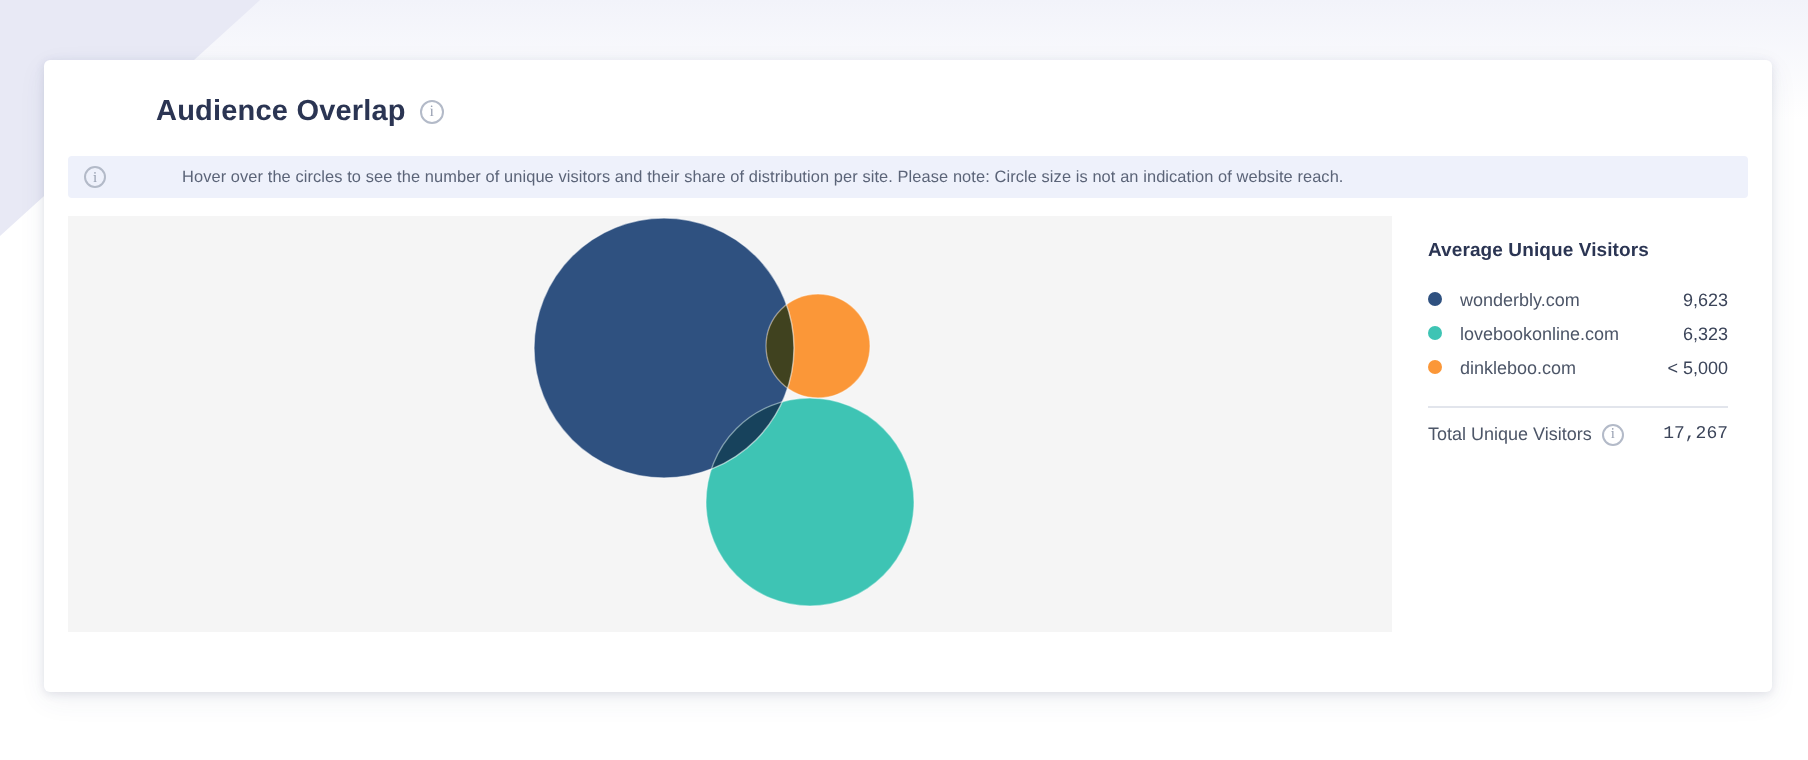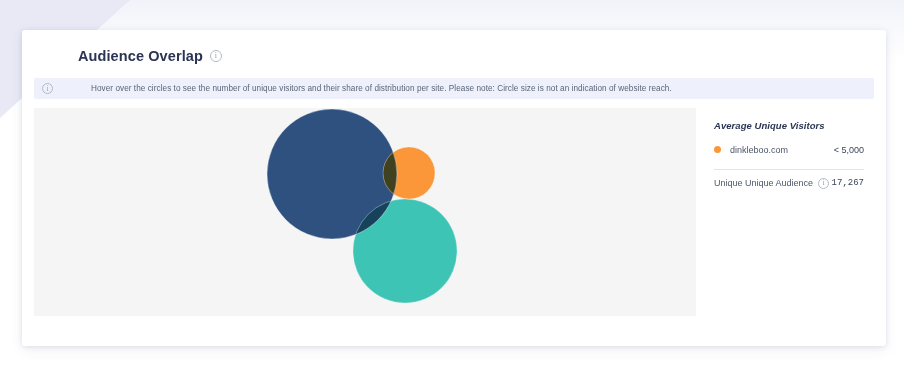--- a/index.html
+++ b/index.html
@@ -119,21 +119,20 @@
   .legend-panel {
     flex: 1;
     padding: 12px 10px 0 18px;
   }
   .legend-title {
     font-size: 9.5px;
     font-weight: bold;
     color: #2b3553;
     margin-bottom: 10px;
     letter-spacing: 0.05px;
-    font-style: italic;
   }
   .legend-row {
     display: flex;
     align-items: center;
     height: 17px;
   }
   .legend-dot {
     width: 7px; height: 7px;
     border-radius: 50%;
     flex: none;
@@ -231,32 +230,42 @@
 
         <circle cx="298" cy="66" r="65" fill="none" stroke="#ffffff" stroke-width="0.7" opacity="0.55"></circle>
         <circle cx="375" cy="65" r="26" fill="none" stroke="#ffffff" stroke-width="0.7" opacity="0.4"></circle>
         <circle cx="371" cy="143" r="52" fill="none" stroke="#ffffff" stroke-width="0.7" opacity="0.4"></circle>
       </svg>
     </div>
 
     <div class="legend-panel">
       <div class="legend-title">Average Unique Visitors</div>
 
-
+      <div class="legend-row">
+        <span class="legend-dot" style="background: rgb(47, 81, 128);"></span>
+        <span class="legend-label">wonderbly.com</span>
+        <span class="legend-value">9,623</span>
+      </div>
+
+      <div class="legend-row">
+        <span class="legend-dot" style="background: rgb(62, 196, 180);"></span>
+        <span class="legend-label">lovebookonline.com</span>
+        <span class="legend-value">6,323</span>
+      </div>
 
       <div class="legend-row">
         <span class="legend-dot" style="background: rgb(251, 151, 56);"></span>
         <span class="legend-label">dinkleboo.com</span>
         <span class="legend-value">&lt; 5,000</span>
       </div>
 
       <div class="legend-divider"></div>
 
       <div class="total-row">
-        <span class="total-label">Unique Unique Audience</span>
+        <span class="total-label">Total Unique Visitors</span>
         <span class="info-icon sm">i</span>
         <span class="total-spacer"></span>
         <span class="total-value">17,267</span>
       </div>
     </div>
 
   </div>
 </div>
 
 </body></html>

